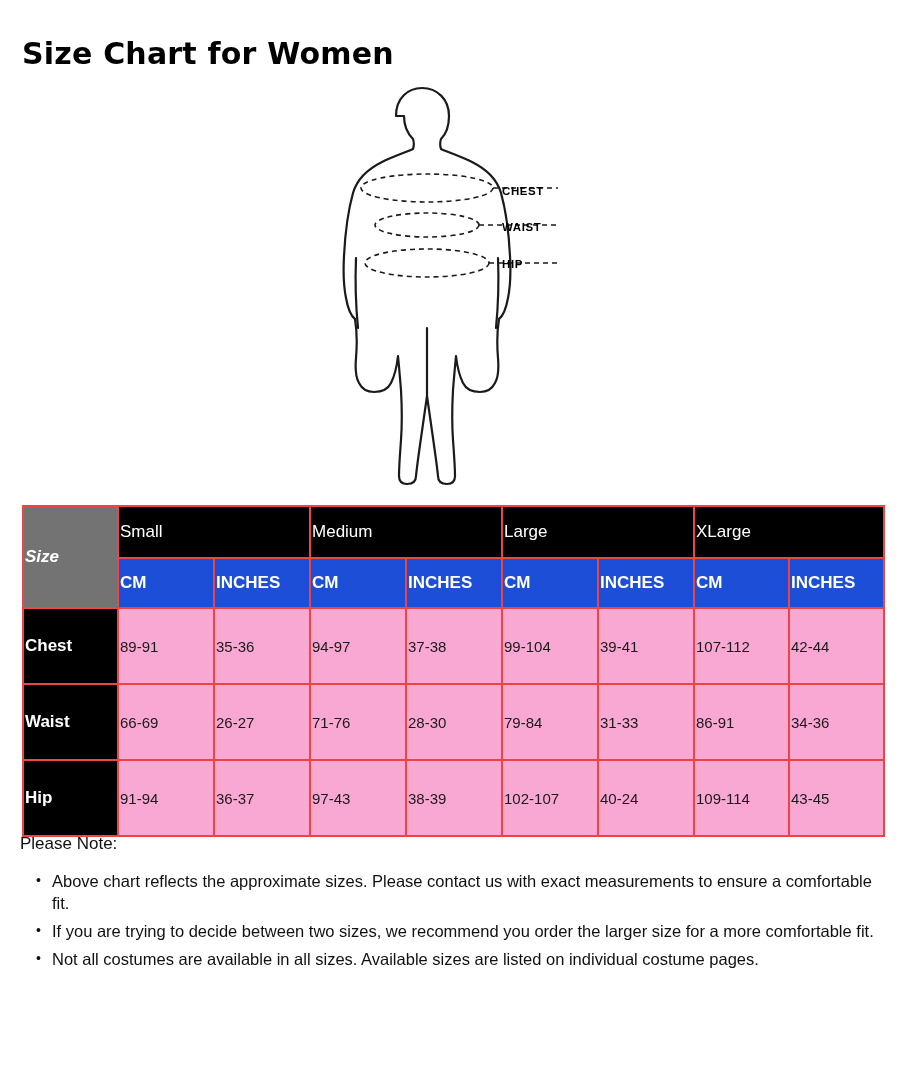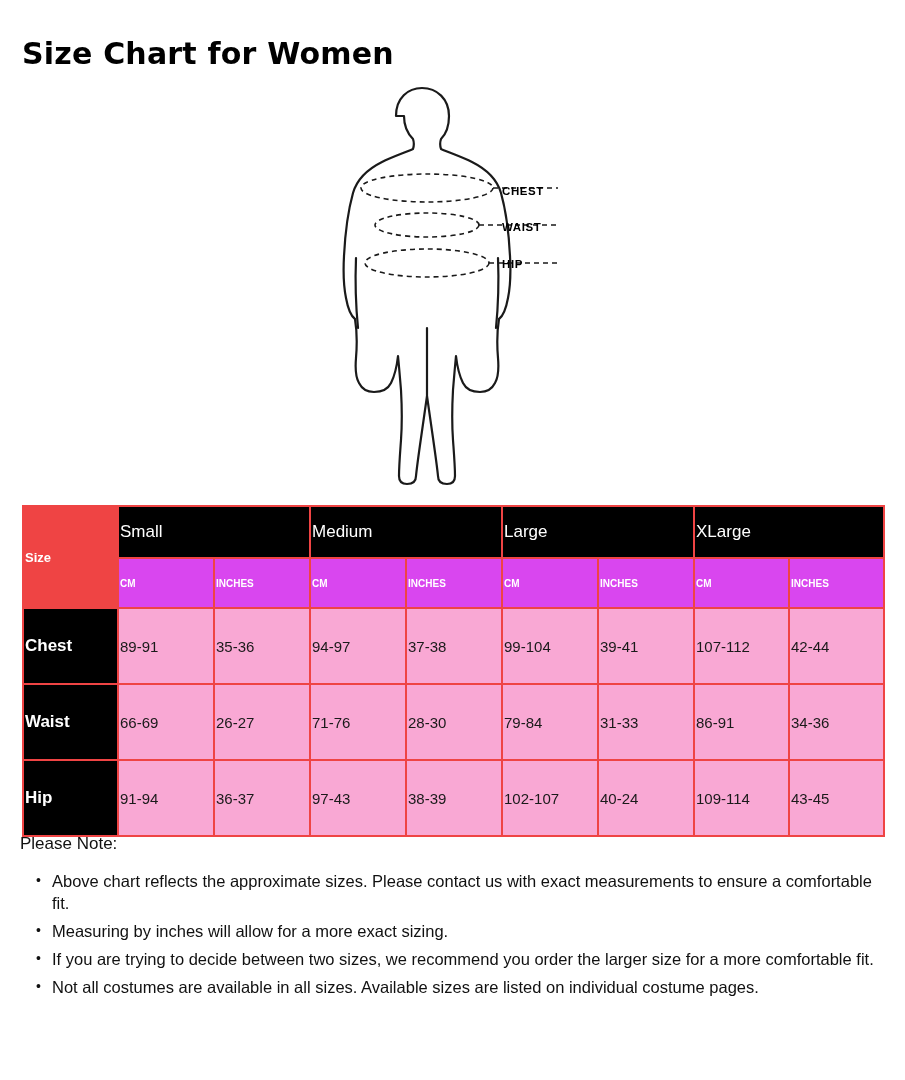--- a/index.html
+++ b/index.html
@@ -71,30 +71,31 @@
     font-family: "Liberation Sans", sans-serif;
   }
   .hdr-dark {
     background: #000000;
     color: #ffffff;
     font-size: 17px;
     font-weight: normal;
     height: 48px;
   }
   .hdr-size {
-    background: #ef4444;
-    color: #ffffff;
-    font-size: 13px;
+    background: #737373;
+    color: #ffffff;
+    font-size: 17px;
     font-weight: bold;
     height: 96px;
+    font-style: italic;
   }
   .hdr-unit {
-    background: #d946ef;
-    color: #ffffff;
-    font-size: 10px;
+    background: #1d4ed8;
+    color: #ffffff;
+    font-size: 17px;
     height: 46px;
   }
   .row-label {
     background: #000000;
     color: #ffffff;
     font-size: 17px;
     font-weight: bold;
     height: 72px;
   }
   .cell {
@@ -273,19 +274,18 @@
         <td class="cell">109-114</td>
         <td class="cell">43-45</td>
       </tr>
     </tbody>
   </table>
 
   <div class="notes">
     <div class="note-head">Please Note:</div>
     <ul>
       <li>Above chart reflects the approximate sizes. Please contact us with exact measurements to ensure a comfortable fit.</li>
-      <li>Measuring by inches will allow for a more exact sizing.</li>
       <li>If you are trying to decide between two sizes, we recommend you order the larger size for a more comfortable fit.</li>
       <li>Not all costumes are available in all sizes. Available sizes are listed on individual costume pages.</li>
     </ul>
   </div>
 
 </div>
 
 </body></html>

